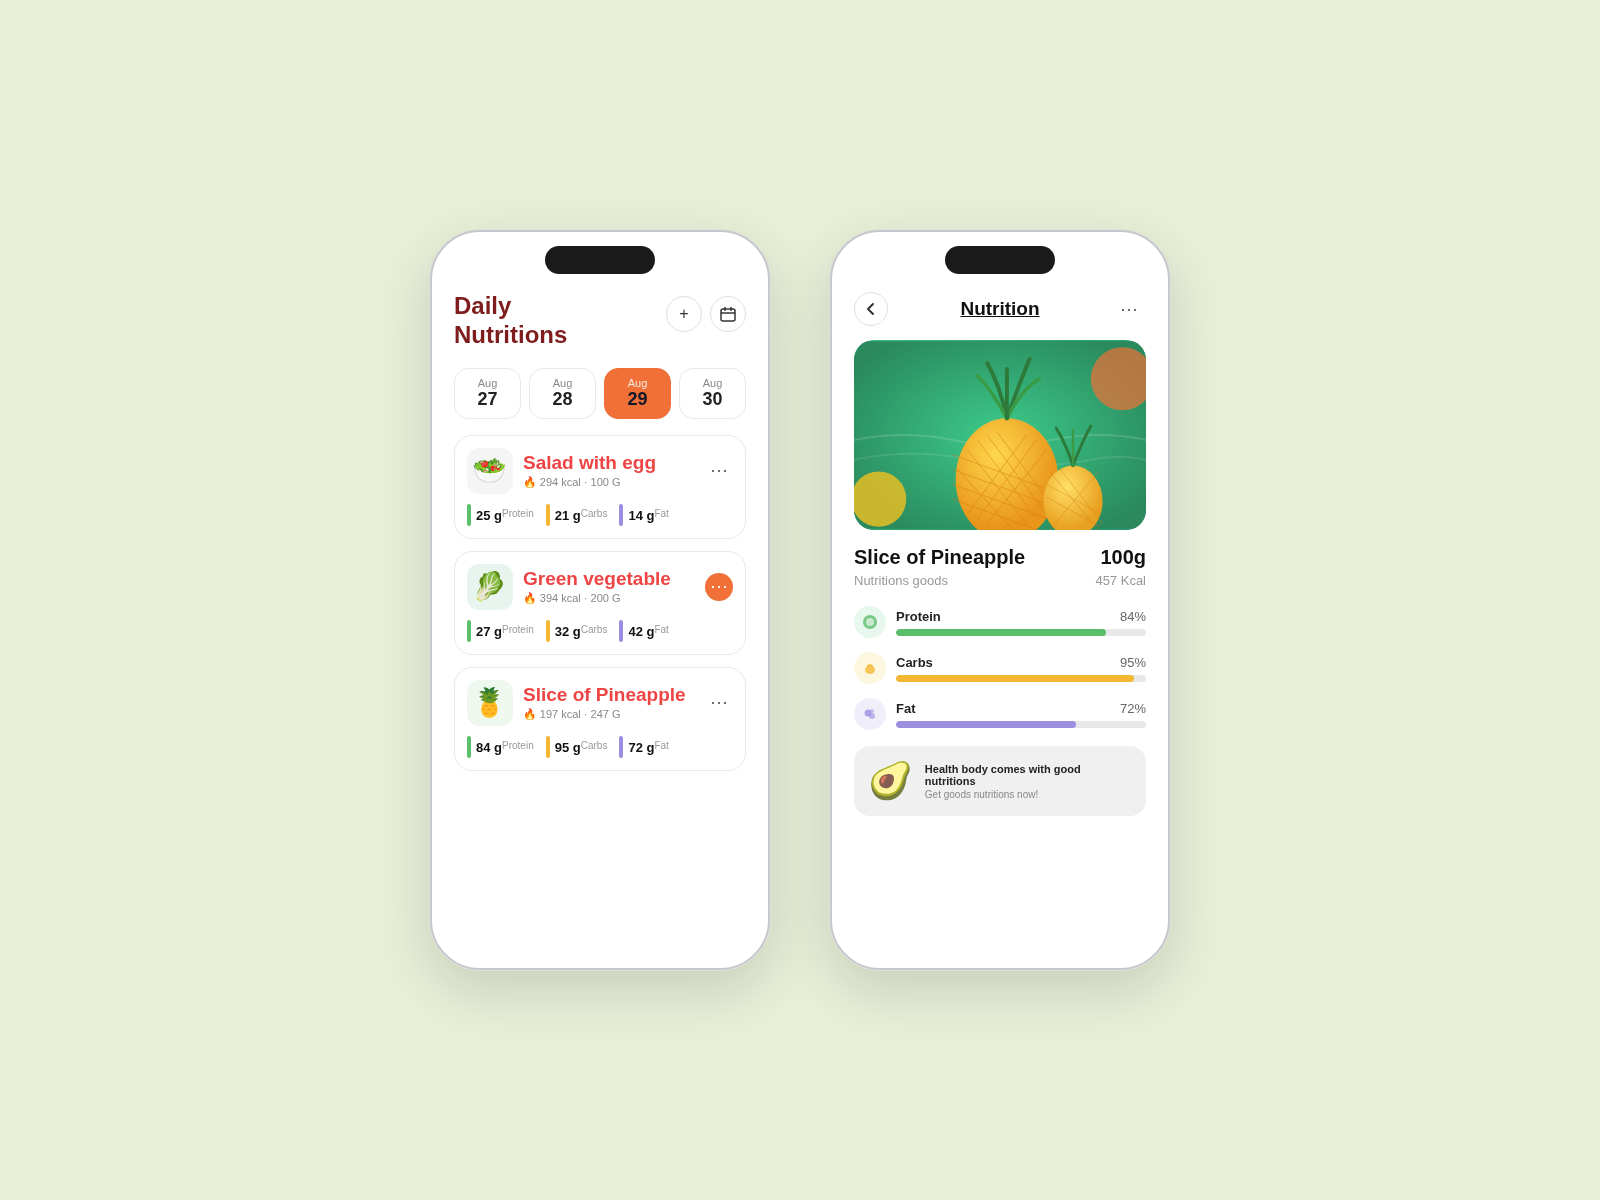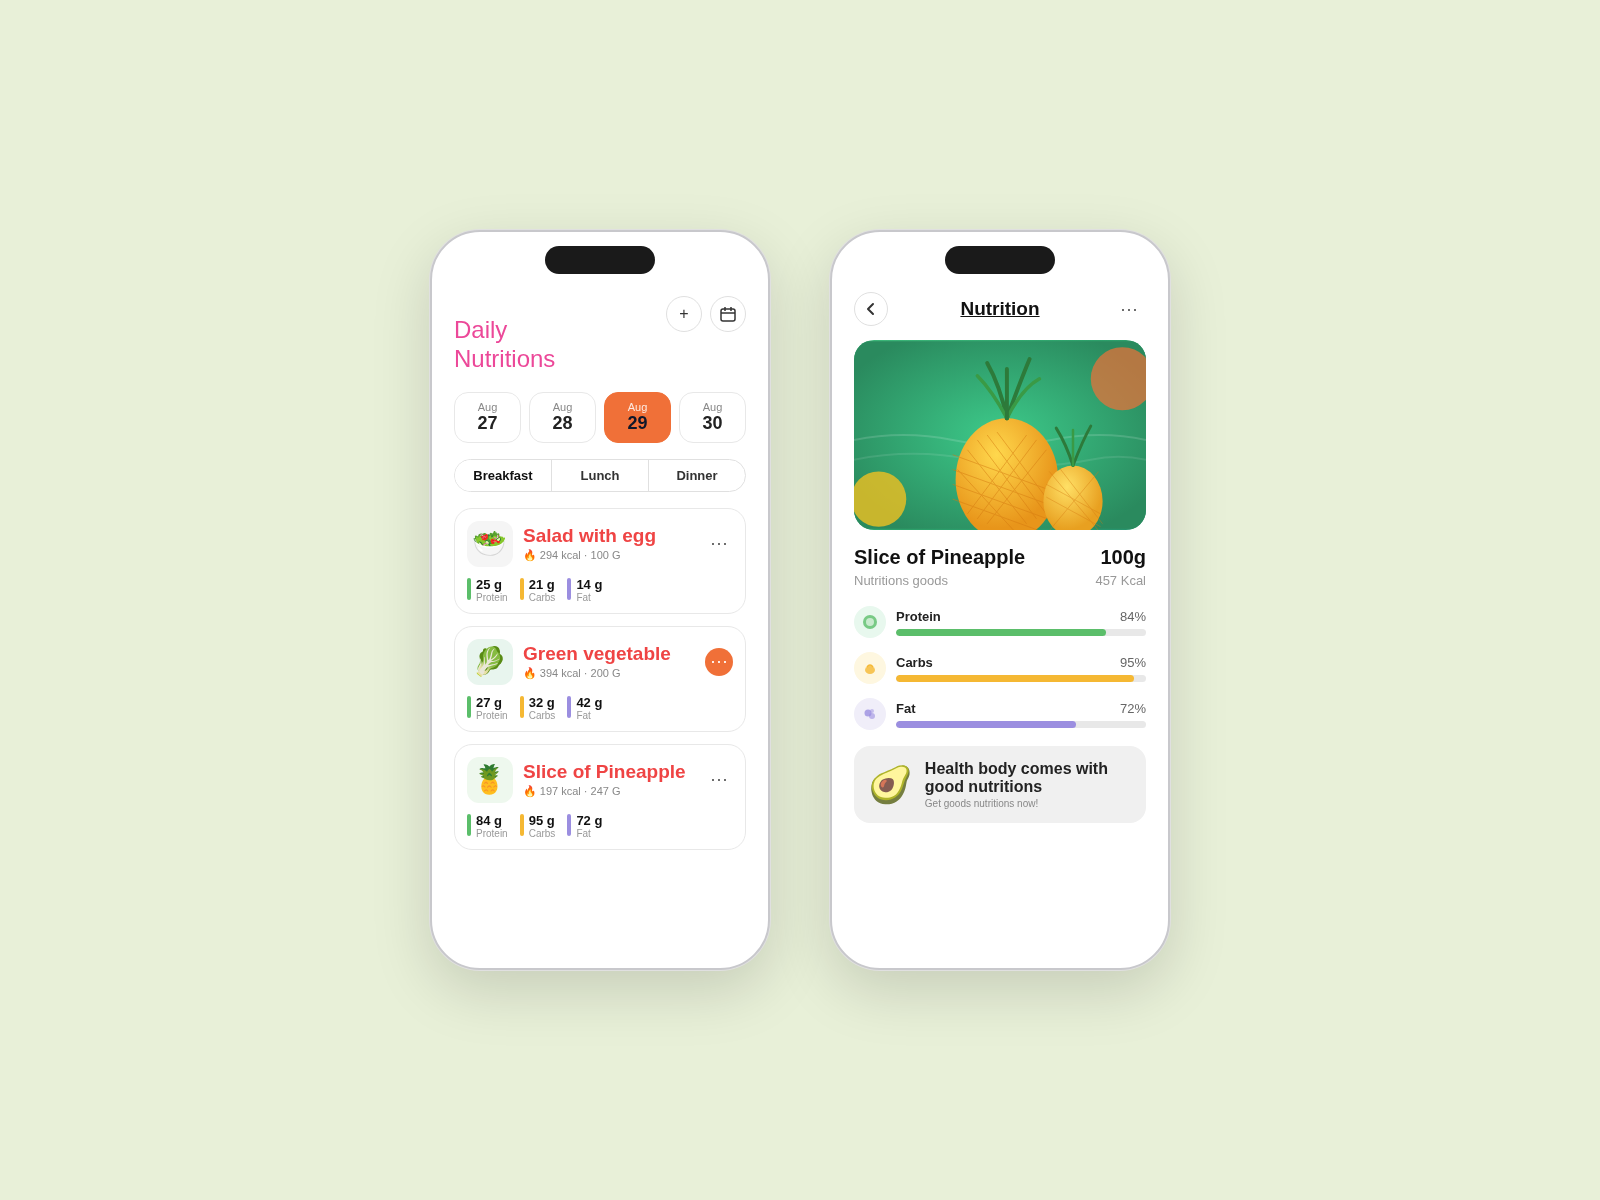--- a/index.html
+++ b/index.html
@@ -52,24 +52,23 @@
 
     
     .screen1-header {
       display: flex;
       align-items: flex-start;
       justify-content: space-between;
       margin-bottom: 18px;
     }
     .screen1-title {
       font-size: 24px;
-      font-weight: 400;
+      font-weight: 700;
       line-height: 1.2;
-      color: #ec4899;
-      margin-top: 24px;
+      color: #7f1d1d;
     }
     .header-icons {
       display: flex;
       gap: 8px;
       margin-top: 4px;
     }
     .icon-btn {
       width: 36px;
       height: 36px;
       border-radius: 50%;
@@ -202,21 +201,21 @@
     .more-btn.orange-bg {
       background: #F07038;
       color: #fff;
     }
     .food-macros {
       display: flex;
       gap: 12px;
     }
     .macro-item {
       display: flex;
-      flex-direction: column;
+      flex-direction: row;
       align-items: flex-start;
     }
     .macro-bar {
       width: 4px;
       height: 22px;
       border-radius: 3px;
       margin-bottom: 2px;
     }
     .macro-bar.green { background: #5BBE6A; }
     .macro-bar.yellow { background: #F5B833; }
@@ -374,21 +373,21 @@
       padding: 14px;
       display: flex;
       align-items: center;
       gap: 12px;
     }
     .avocado-icon {
       font-size: 36px;
       flex-shrink: 0;
     }
     .tip-text-title {
-      font-size: 16px;
+      font-size: 11px;
       font-weight: 700;
       color: #222;
       margin-bottom: 2px;
     }
     .tip-text-sub {
       font-size: 10px;
       color: #888;
     }
   </style>
 </head>
@@ -426,25 +425,20 @@
       <div class="date-item active">
         <span class="date-month">Aug</span>
         <span class="date-day">29</span>
       </div>
       <div class="date-item">
         <span class="date-month">Aug</span>
         <span class="date-day">30</span>
       </div>
     </div>
 
-    <div class="meal-tabs">
-      <div class="meal-tab active">Breakfast</div>
-      <div class="meal-tab">Lunch</div>
-      <div class="meal-tab">Dinner</div>
-    </div>
 
     <div class="food-list">
 
       <div class="food-card">
         <div class="food-card-header">
           <div class="food-icon-wrap" style="background:#f5f5f5;">🥗</div>
           <div class="food-info">
             <div class="food-name">Salad with egg</div>
             <div class="food-meta">
               <span class="food-meta-fire">🔥</span>

